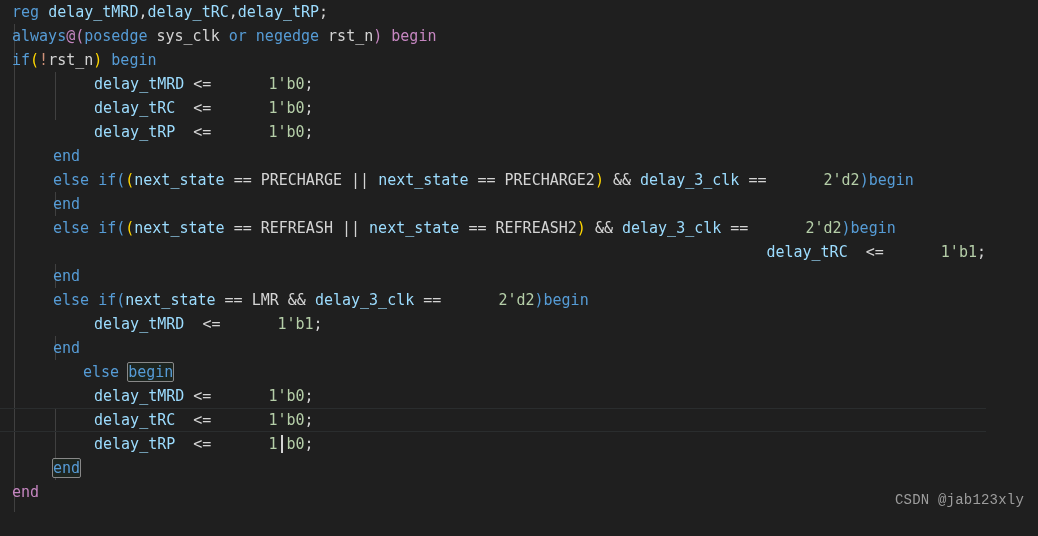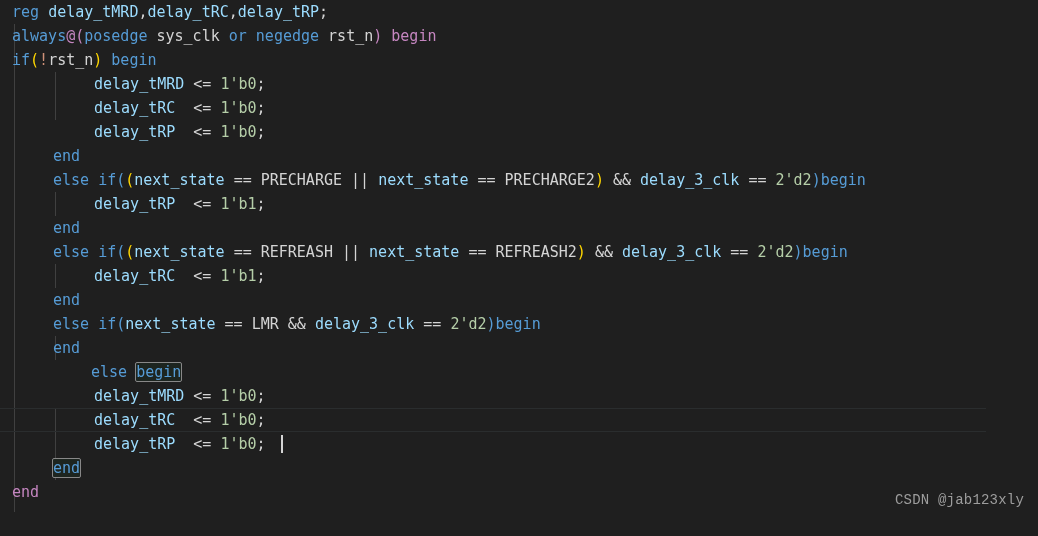--- a/index.html
+++ b/index.html
@@ -50,21 +50,21 @@
     border-bottom: 1px solid #2a2d2e;
     height: 24px;
     line-height: 22px;
   }
 
   
   .t-keyword   { color: #569cd6; }
   .t-control   { color: #c586c0; }
   .t-ident     { color: #9cdcfe; }
   .t-plain     { color: #d4d4d4; }
-  .t-number    { color: #b5cea8; }
+  .t-number    { color: #b5cea8; margin-left: 48px; }
   .t-operator  { color: #d4d4d4; }
   .t-bang      { color: #ce9178; }
   .t-br0       { color: #ffd700; }
   .t-br1       { color: #569cd6; }
   .t-br2       { color: #c586c0; }
   .t-const     { color: #d4d4d4; text-align: right; }
 
   
   .pair-match {
     outline: 1px solid #888888;
@@ -116,28 +116,28 @@
 
   <div id="code-surface">
       <div class="code-line" style="padding-left: 12px;"><span class="t-keyword">reg</span><span class="t-plain"> </span><span class="t-ident">delay_tMRD</span><span class="t-plain">,</span><span class="t-ident">delay_tRC</span><span class="t-plain">,</span><span class="t-ident">delay_tRP</span><span class="t-plain">;</span></div>
       <div class="code-line" style="padding-left: 12px;"><span class="t-keyword">always</span><span class="t-br2">@</span><span class="t-br2">(</span><span class="t-keyword">posedge</span><span class="t-plain"> </span><span class="t-plain">sys_clk</span><span class="t-plain"> </span><span class="t-keyword">or</span><span class="t-plain"> </span><span class="t-keyword">negedge</span><span class="t-plain"> </span><span class="t-plain">rst_n</span><span class="t-br2">)</span><span class="t-plain"> </span><span class="t-control">begin</span></div>
       <div class="code-line" style=""><span class="t-keyword">if</span><span class="t-br0">(</span><span class="t-bang">!</span><span class="t-plain">rst_n</span><span class="t-br0">)</span><span class="t-plain"> </span><span class="t-keyword">begin</span></div>
       <div class="code-line" style="padding-left: 94px;"><span class="t-ident">delay_tMRD</span><span class="t-plain"> </span><span class="t-operator">&lt;=</span><span class="t-plain"> </span><span class="t-number">1'b0</span><span class="t-plain">;</span></div>
       <div class="code-line" style="padding-left: 94px;"><span class="t-ident">delay_tRC</span><span class="t-plain">  </span><span class="t-operator">&lt;=</span><span class="t-plain"> </span><span class="t-number">1'b0</span><span class="t-plain">;</span></div>
       <div class="code-line" style="padding-left: 94px;"><span class="t-ident">delay_tRP</span><span class="t-plain">  </span><span class="t-operator">&lt;=</span><span class="t-plain"> </span><span class="t-number">1'b0</span><span class="t-plain">;</span></div>
       <div class="code-line" style="padding-left: 53px;"><span class="t-keyword">end</span></div>
       <div class="code-line" style="padding-left: 53px;"><span class="t-keyword">else</span><span class="t-plain"> </span><span class="t-keyword">if</span><span class="t-br1">(</span><span class="t-br0">(</span><span class="t-ident">next_state</span><span class="t-plain"> </span><span class="t-operator">==</span><span class="t-plain"> </span><span class="t-const">PRECHARGE</span><span class="t-plain"> </span><span class="t-operator">||</span><span class="t-plain"> </span><span class="t-ident">next_state</span><span class="t-plain"> </span><span class="t-operator">==</span><span class="t-plain"> </span><span class="t-const">PRECHARGE2</span><span class="t-br0">)</span><span class="t-plain"> </span><span class="t-operator">&amp;&amp;</span><span class="t-plain"> </span><span class="t-ident">delay_3_clk</span><span class="t-plain"> </span><span class="t-operator">==</span><span class="t-plain"> </span><span class="t-number">2'd2</span><span class="t-br1">)</span><span class="t-keyword">begin</span></div>
-      <div class="code-line" style="padding-left: 94px;"><span class="t-ident">delay_tRP</span><span class="t-plain">  </span><span class="t-operator">&lt;=</span><span class="t-plain"> </span><span class="t-number">1'b1</span><span class="t-plain">;</span></div>
       <div class="code-line" style="padding-left: 53px;"><span class="t-keyword">end</span></div>
       <div class="code-line" style="padding-left: 53px;"><span class="t-keyword">else</span><span class="t-plain"> </span><span class="t-keyword">if</span><span class="t-br1">(</span><span class="t-br0">(</span><span class="t-ident">next_state</span><span class="t-plain"> </span><span class="t-operator">==</span><span class="t-plain"> </span><span class="t-const">REFREASH</span><span class="t-plain"> </span><span class="t-operator">||</span><span class="t-plain"> </span><span class="t-ident">next_state</span><span class="t-plain"> </span><span class="t-operator">==</span><span class="t-plain"> </span><span class="t-const">REFREASH2</span><span class="t-br0">)</span><span class="t-plain"> </span><span class="t-operator">&amp;&amp;</span><span class="t-plain"> </span><span class="t-ident">delay_3_clk</span><span class="t-plain"> </span><span class="t-operator">==</span><span class="t-plain"> </span><span class="t-number">2'd2</span><span class="t-br1">)</span><span class="t-keyword">begin</span></div>
-      <div class="code-line" style="padding-left: 94px;"><span class="t-ident">delay_tRC</span><span class="t-plain">  </span><span class="t-operator">&lt;=</span><span class="t-plain"> </span><span class="t-number">1'b1</span><span class="t-plain">;</span></div>
+      <div class="code-line" style="padding-left: 68px; text-align: right;"><span class="t-ident">delay_tRC</span><span class="t-plain">  </span><span class="t-operator">&lt;=</span><span class="t-plain"> </span><span class="t-number">1'b1</span><span class="t-plain">;</span></div>
       <div class="code-line" style="padding-left: 53px;"><span class="t-keyword">end</span></div>
       <div class="code-line" style="padding-left: 53px;"><span class="t-keyword">else</span><span class="t-plain"> </span><span class="t-keyword">if</span><span class="t-br1">(</span><span class="t-ident">next_state</span><span class="t-plain"> </span><span class="t-operator">==</span><span class="t-plain"> </span><span class="t-const">LMR</span><span class="t-plain"> </span><span class="t-operator">&amp;&amp;</span><span class="t-plain"> </span><span class="t-ident">delay_3_clk</span><span class="t-plain"> </span><span class="t-operator">==</span><span class="t-plain"> </span><span class="t-number">2'd2</span><span class="t-br1">)</span><span class="t-keyword">begin</span></div>
+      <div class="code-line" style="padding-left: 94px;"><span class="t-ident">delay_tMRD</span><span class="t-plain">  </span><span class="t-operator">&lt;=</span><span class="t-plain"> </span><span class="t-number">1'b1</span><span class="t-plain">;</span></div>
       <div class="code-line" style="padding-left: 53px;"><span class="t-keyword">end</span></div>
-      <div class="code-line" style="padding-left: 83px; margin-left: 8px;"><span class="t-keyword">else</span><span class="t-plain"> </span><span class="t-keyword pair-match">begin</span></div>
+      <div class="code-line" style="padding-left: 83px;"><span class="t-keyword">else</span><span class="t-plain"> </span><span class="t-keyword pair-match">begin</span></div>
       <div class="code-line" style="padding-left: 94px;"><span class="t-ident">delay_tMRD</span><span class="t-plain"> </span><span class="t-operator">&lt;=</span><span class="t-plain"> </span><span class="t-number">1'b0</span><span class="t-plain">;</span></div>
       <div class="code-line current-line" style="padding-left: 94px;"><span class="t-ident">delay_tRC</span><span class="t-plain">  </span><span class="t-operator">&lt;=</span><span class="t-plain"> </span><span class="t-number">1'b0</span><span class="t-plain">;</span></div>
       <div class="code-line" style="padding-left: 94px;"><span class="t-ident">delay_tRP</span><span class="t-plain">  </span><span class="t-operator">&lt;=</span><span class="t-plain"> </span><span class="t-number">1'b0</span><span class="t-plain">;</span></div>
       <div class="code-line" style="padding-left: 53px;"><span class="t-keyword pair-match">end</span></div>
       <div class="code-line" style="padding-left: 12px;"><span class="t-control">end</span></div>
     </div>
 
   <div id="caret" style="left: 281px; top: 435px; height: 18px;"></div>
 
   <div id="watermark">CSDN @jab123xly</div>

